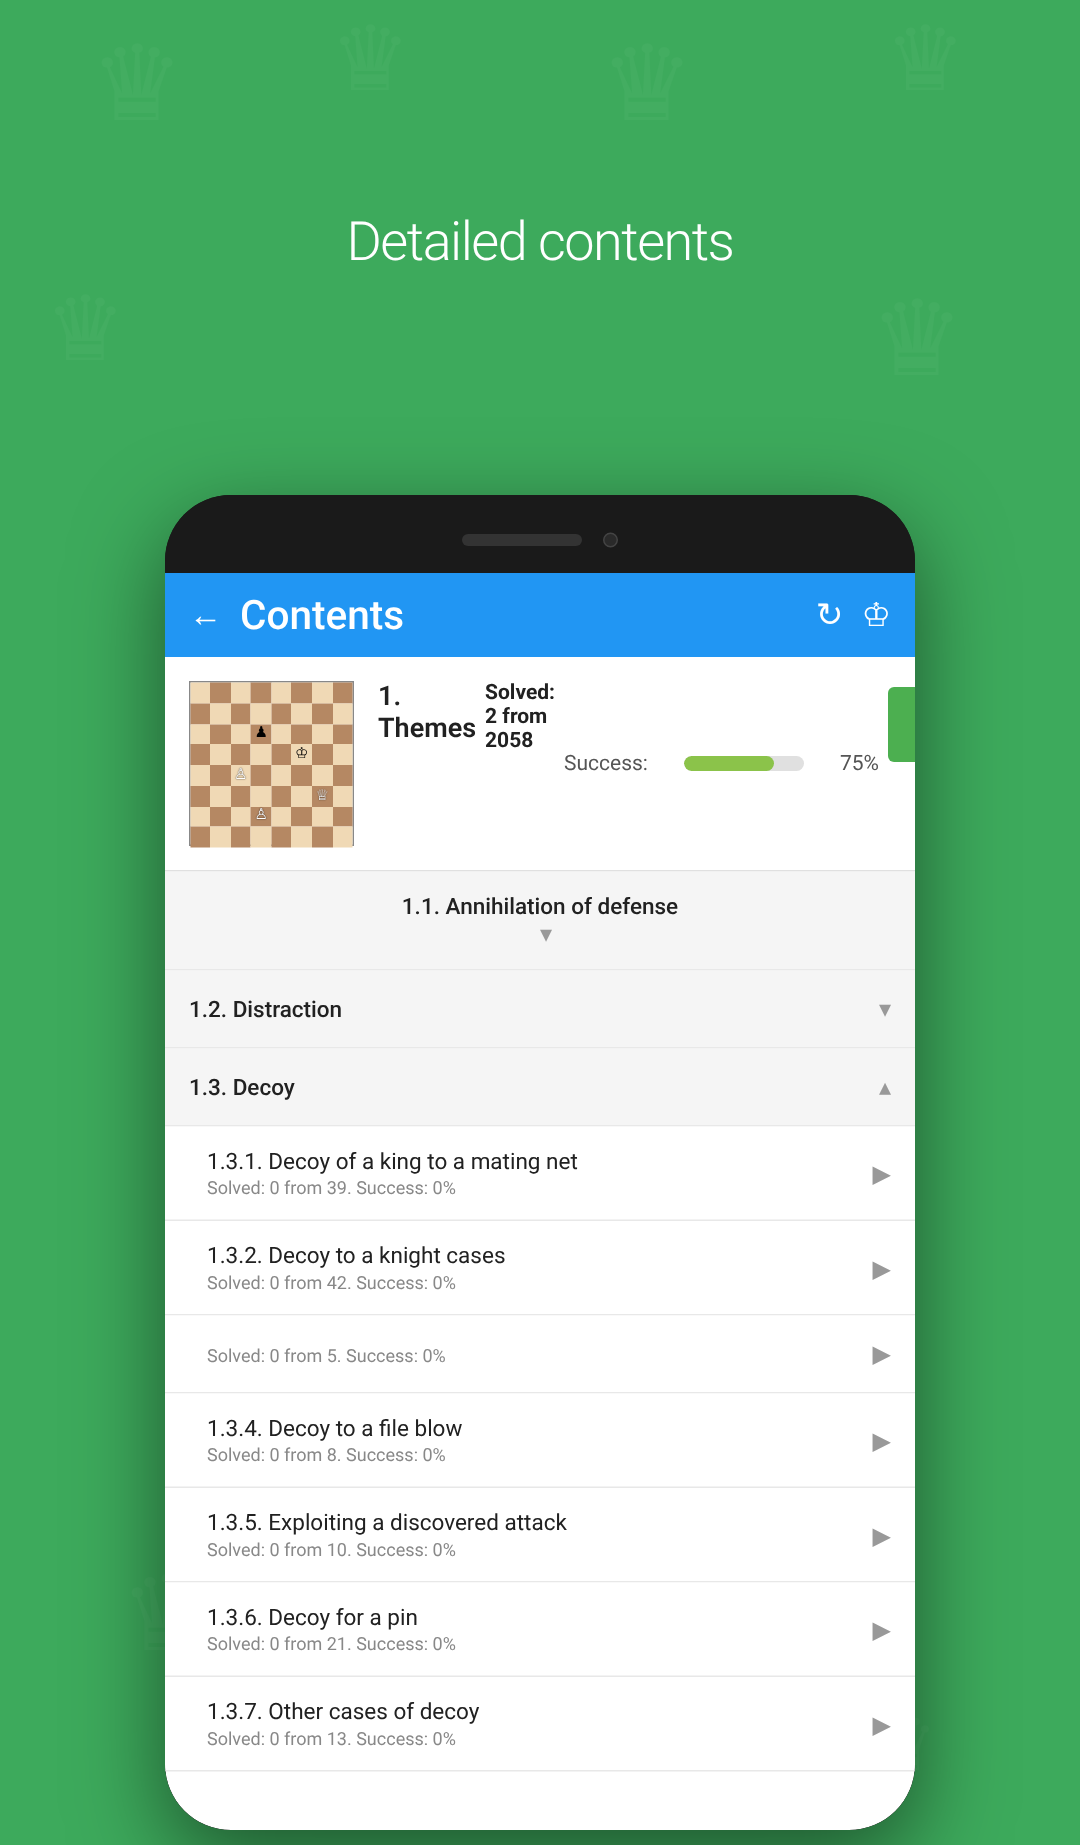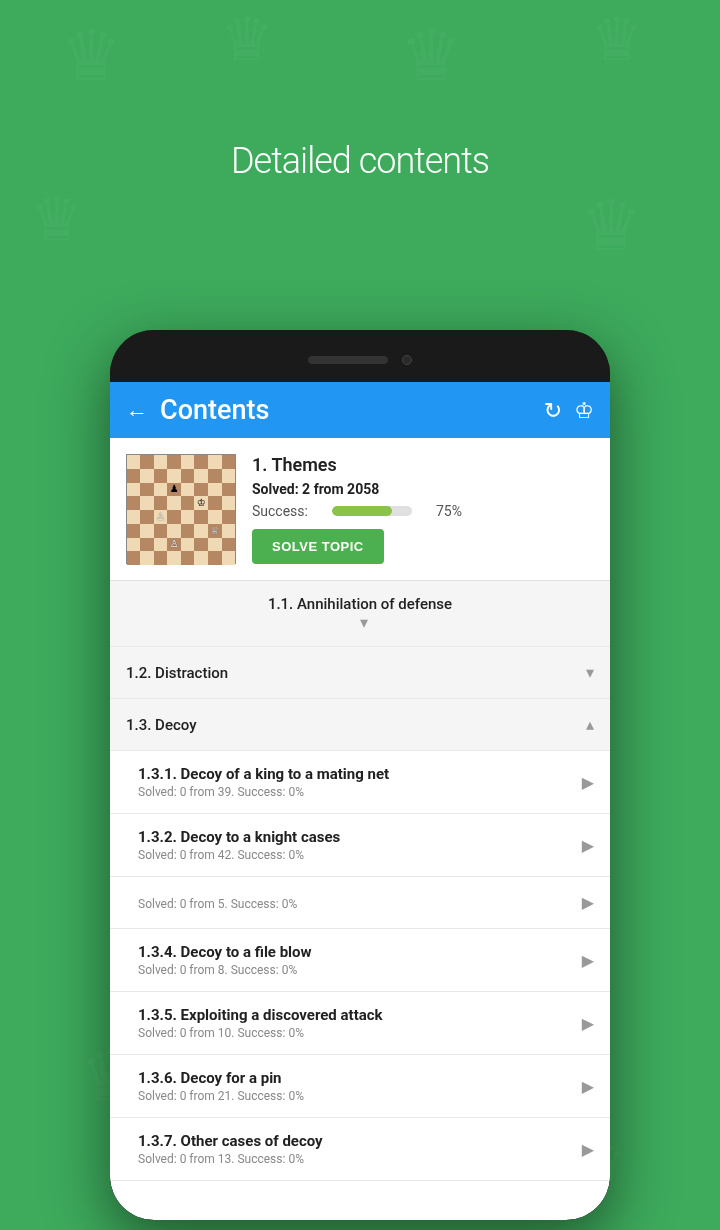--- a/index.html
+++ b/index.html
@@ -142,21 +142,21 @@
       text-align: center;
       line-height: 1;
     }
 
     .light { background: #f0d9b5; }
     .dark { background: #b58863; }
 
     .theme-info {
       flex: 1;
       display: flex;
-      flex-direction: column;
+      flex-direction: row;
       gap: 6px;
     }
 
     .theme-title {
       font-size: 18px;
       font-weight: 600;
       color: #212121;
     }
 
     .theme-solved {
@@ -221,21 +221,21 @@
       min-height: 52px;
     }
 
     .list-item-content {
       flex: 1;
     }
 
     .list-item-title {
       font-size: 15px;
       color: #212121;
-      font-weight: 700;
+      font-weight: 400;
     }
 
     .list-item-subtitle {
       font-size: 12px;
       color: #888;
       margin-top: 2px;
     }
 
     .list-icon {
       color: #999;

